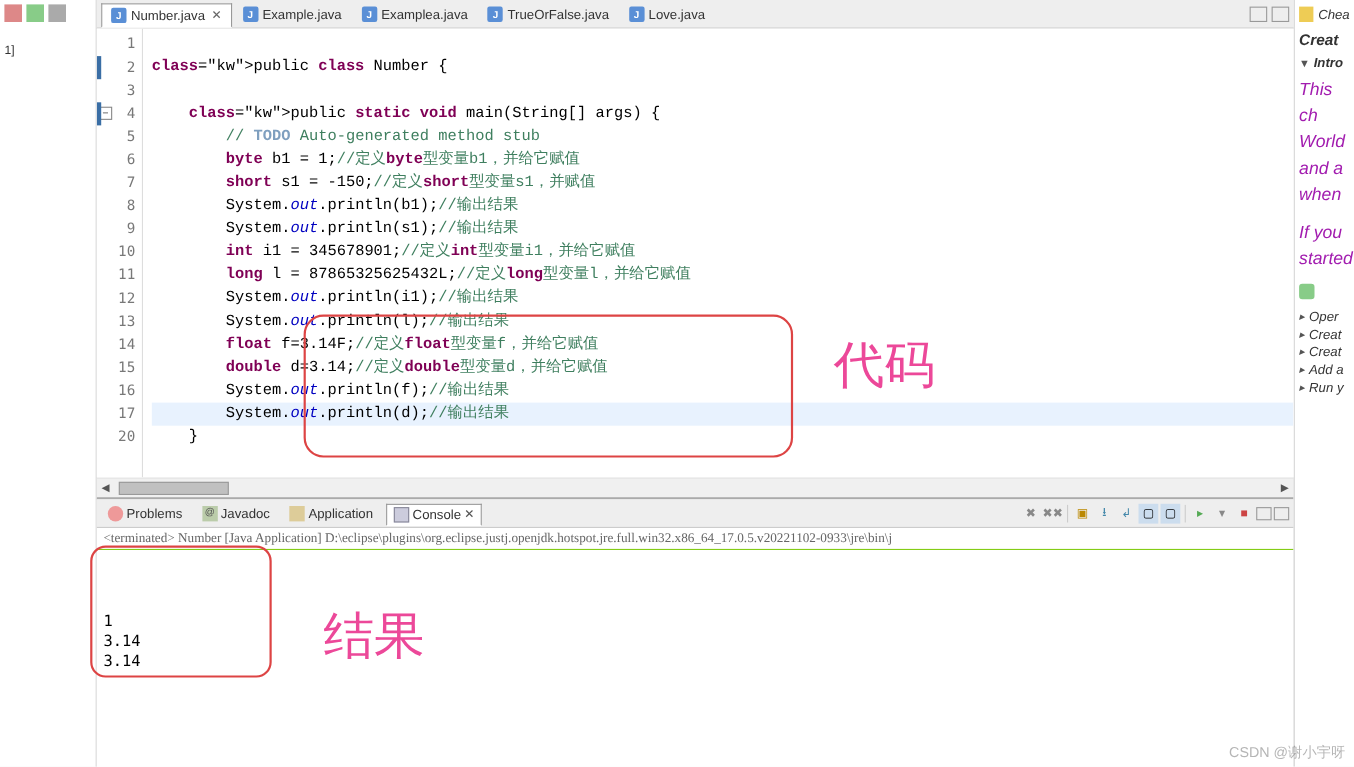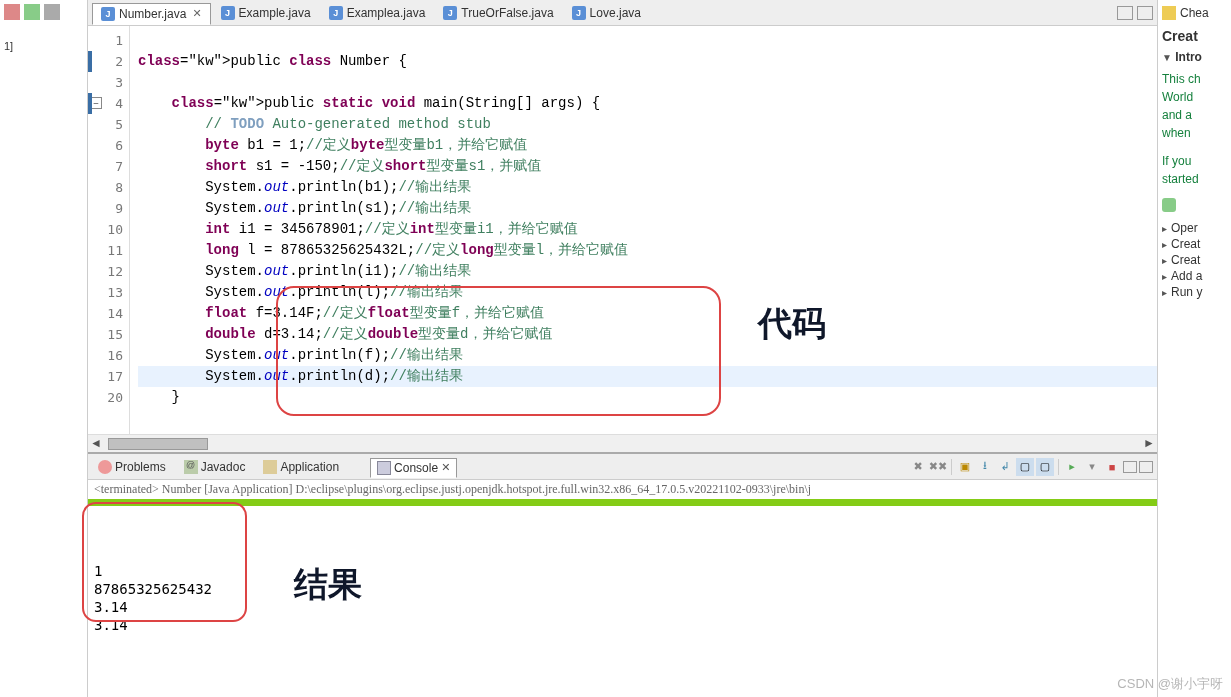--- a/index.html
+++ b/index.html
@@ -2,25 +2,25 @@
 <html><head>
 <meta charset="utf-8">
 <style>
 * { margin: 0; padding: 0; box-sizing: border-box; }
 body { font-family: "Segoe UI", Tahoma, sans-serif; font-size: 12px; background: #f5f5f5; width: 1231px; height: 697px; overflow: hidden; position: relative; }
 .main-wrap { display: flex; height: 100%; }
 .left-strip { width: 88px; background: #fff; border-right: 1px solid #ccc; padding: 4px; font-size: 11px; color: #333; }
 .left-strip .tb { display: flex; gap: 4px; margin-bottom: 20px; }
 .left-strip .tb span { width: 16px; height: 16px; display: inline-block; }
 .center-col { flex: 1; display: flex; flex-direction: column; background: #fff; }
-.right-panel { width: 74px; background: #fff; border-left: 1px solid #ccc; padding: 6px 4px; font-size: 12px; color: #333; overflow: hidden; }
+.right-panel { width: 55px; background: #fff; border-left: 1px solid #ccc; padding: 6px 4px; font-size: 12px; color: #333; overflow: hidden; font-style: italic; }
 .right-panel .chea { font-size: 12px; margin-bottom: 8px; display: flex; align-items: center; gap: 4px; }
 .right-panel h3 { font-size: 14px; font-weight: bold; color: #333; margin-bottom: 6px; }
 .right-panel .intro-h { font-weight: bold; color: #333; margin-bottom: 6px; }
-.right-panel .body-t { font-size: 12px; color: #15803d; line-height: 1.5; margin-bottom: 10px; }
+.right-panel .body-t { font-size: 16px; color: #a21caf; line-height: 1.5; margin-bottom: 10px; }
 .right-panel .li { display: flex; align-items: center; gap: 4px; font-size: 12px; margin: 2px 0; }
 .right-panel .tri { color: #555; font-size: 10px; }
 
 
 .tabs-bar { display: flex; align-items: center; background: #eee; border-bottom: 1px solid #ccc; height: 26px; padding: 0 4px; gap: 2px; position: relative; }
 .tab { display: flex; align-items: center; gap: 4px; padding: 2px 8px; height: 22px; font-size: 12px; color: #333; cursor: pointer; }
 .tab.active { background: #fff; border: 1px solid #999; border-bottom: 1px solid #fff; position: relative; top: 1px; }
 .tab .jicon { width: 14px; height: 14px; background: #5a8fd6; border-radius: 2px; display: inline-flex; align-items: center; justify-content: center; color: #fff; font-size: 9px; font-weight: bold; }
 .tab .close { color: #666; font-size: 11px; margin-left: 2px; }
 .tabs-bar .win-ctrls { margin-left: auto; display: flex; gap: 4px; }
@@ -41,31 +41,31 @@
 .task { color: #7f9fbf; font-weight: bold; }
 
 .h-scroll { height: 18px; background: #f0f0f0; border-top: 1px solid #ddd; display: flex; align-items: center; }
 .h-scroll .thumb { height: 12px; background: #c0c0c0; border: 1px solid #999; width: 100px; margin-left: 4px; }
 .h-scroll .arrow { width: 16px; height: 16px; text-align: center; color: #555; cursor: pointer; }
 
 
 .bottom { border-top: 2px solid #aaa; display: flex; flex-direction: column; height: 245px; background: #fff; }
 .view-tabs { display: flex; align-items: center; height: 26px; border-bottom: 1px solid #ccc; background: #eee; padding: 0 4px; gap: 6px; }
 .vtab { display: flex; align-items: center; gap: 3px; padding: 2px 6px; font-size: 12px; color: #333; cursor: pointer; }
-.vtab.active { background: #fff; border: 1px solid #999; border-bottom: 1px solid #fff; position: relative; top: 1px; margin-left: 19px; }
+.vtab.active { background: #fff; border: 1px solid #999; border-bottom: 1px solid #fff; position: relative; top: 1px; }
 .vtab .ic { width: 14px; height: 14px; display: inline-block; }
 .vtab .close { color: #555; font-size: 11px; }
 .console-tb { margin-left: auto; display: flex; gap: 2px; align-items: center; }
 .console-tb .btn { width: 18px; height: 18px; display: inline-flex; align-items: center; justify-content: center; font-size: 11px; cursor: pointer; }
-.term-line { padding: 2px 6px; font-size: 12px; color: #666; font-family: "Segoe UI"; border-bottom: 7px solid #84cc16; white-space: nowrap; overflow: hidden; }
+.term-line { padding: 2px 6px; font-size: 12px; color: #666; font-family: "Segoe UI"; border-bottom: 1px solid #84cc16; white-space: nowrap; overflow: hidden; }
 .console-out { flex: 1; padding: 2px 6px; font-family: Consolas, monospace; font-size: 14px; line-height: 18px; color: #000; white-space: pre; position: relative; }
 
 
 .anno-box1 { position: absolute; border: 2px solid #d44; border-radius: 18px; pointer-events: none; }
-.anno-text { position: absolute; color: #0f172a; font-family: "KaiTi","STKaiti",serif; font-size: 34px; font-weight: bold; pointer-events: none; }
+.anno-text { position: absolute; color: #ec4899; font-family: "KaiTi","STKaiti",serif; font-size: 46px; font-weight: normal; pointer-events: none; }
 .watermark { position: absolute; right: 8px; bottom: 4px; color: rgba(120,120,120,0.55); font-size: 13px; font-family: sans-serif; }
 </style>
 </head>
 <body>
 
 <div class="main-wrap">
   <div class="left-strip">
     <div class="tb">
       <span style="background:#d88;"></span>
       <span style="background:#8c8;"></span>
@@ -171,21 +171,21 @@
           <span class="btn" style="color:#5a5;">▸</span>
           <span class="btn" style="color:#888;">▾</span>
           <span class="btn" style="color:#c44;">■</span>
           <span class="btn" style="border:1px solid #999;width:14px;height:12px;"></span>
           <span class="btn" style="border:1px solid #999;width:14px;height:12px;"></span>
         </div>
       </div>
       <div class="term-line">&lt;terminated&gt; Number [Java Application] D:\eclipse\plugins\org.eclipse.justj.openjdk.hotspot.jre.full.win32.x86_64_17.0.5.v20221102-0933\jre\bin\j</div>
       <div class="console-out" id="console-out">
         
-        <div>1</div><div>87865325625432</div><div>3.14</div><div>3.14</div>
+        <div>1</div><div>3.14</div><div>3.14</div>
       <div class="anno-box1" style="left:-6px; top:-4px; width:165px; height:120px; border-radius:14px;"></div><div class="anno-text" style="left:206px; top:70px;">结果</div></div>
     </div>
   </div>
 
   <div class="right-panel">
     <div class="chea">
       <span style="width:14px;height:14px;background:#ec5;display:inline-block;"></span>
       <span>Chea</span>
     </div>
     <h3>Creat</h3>

